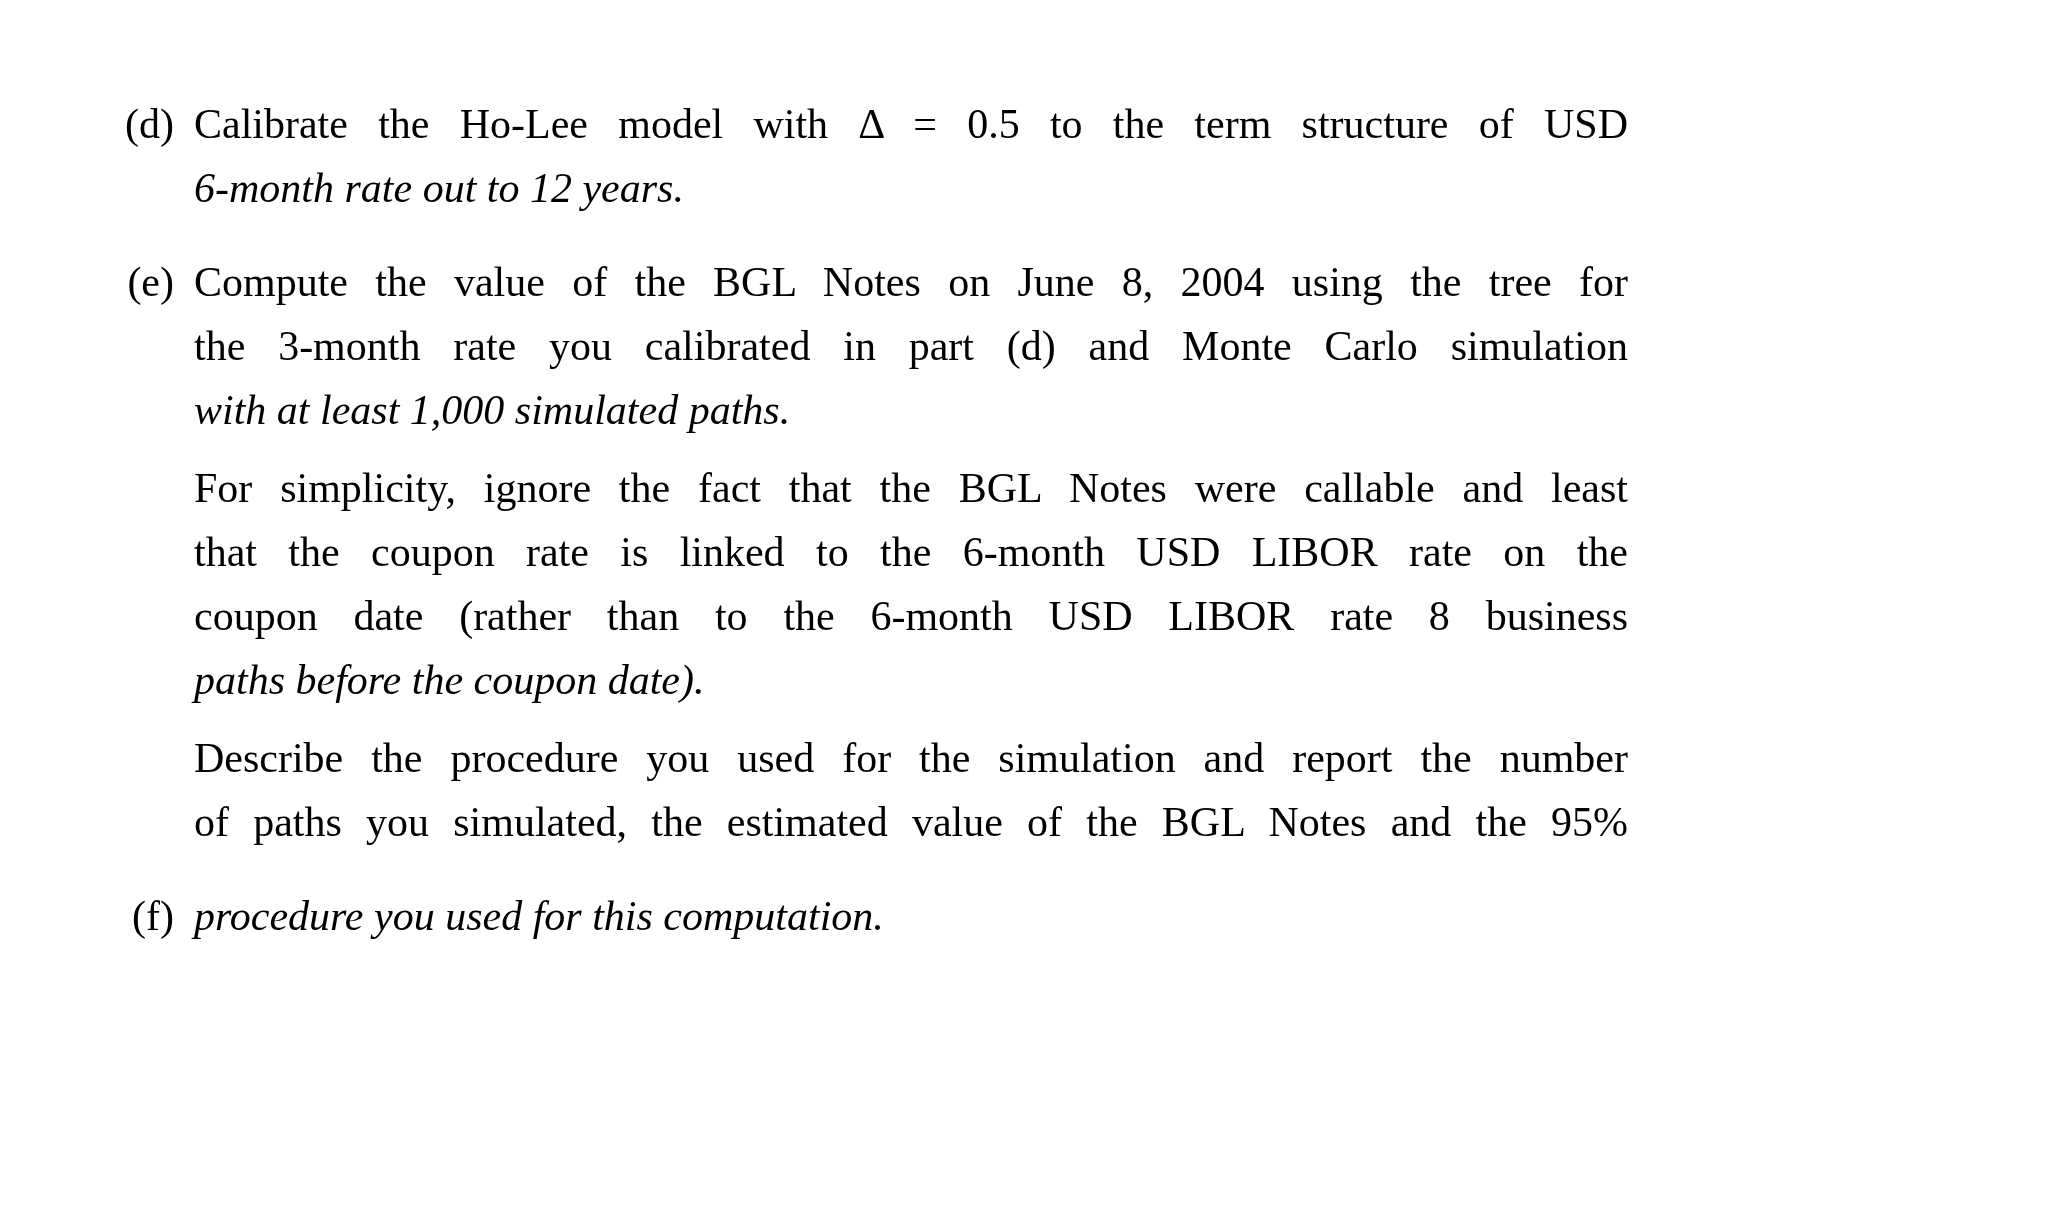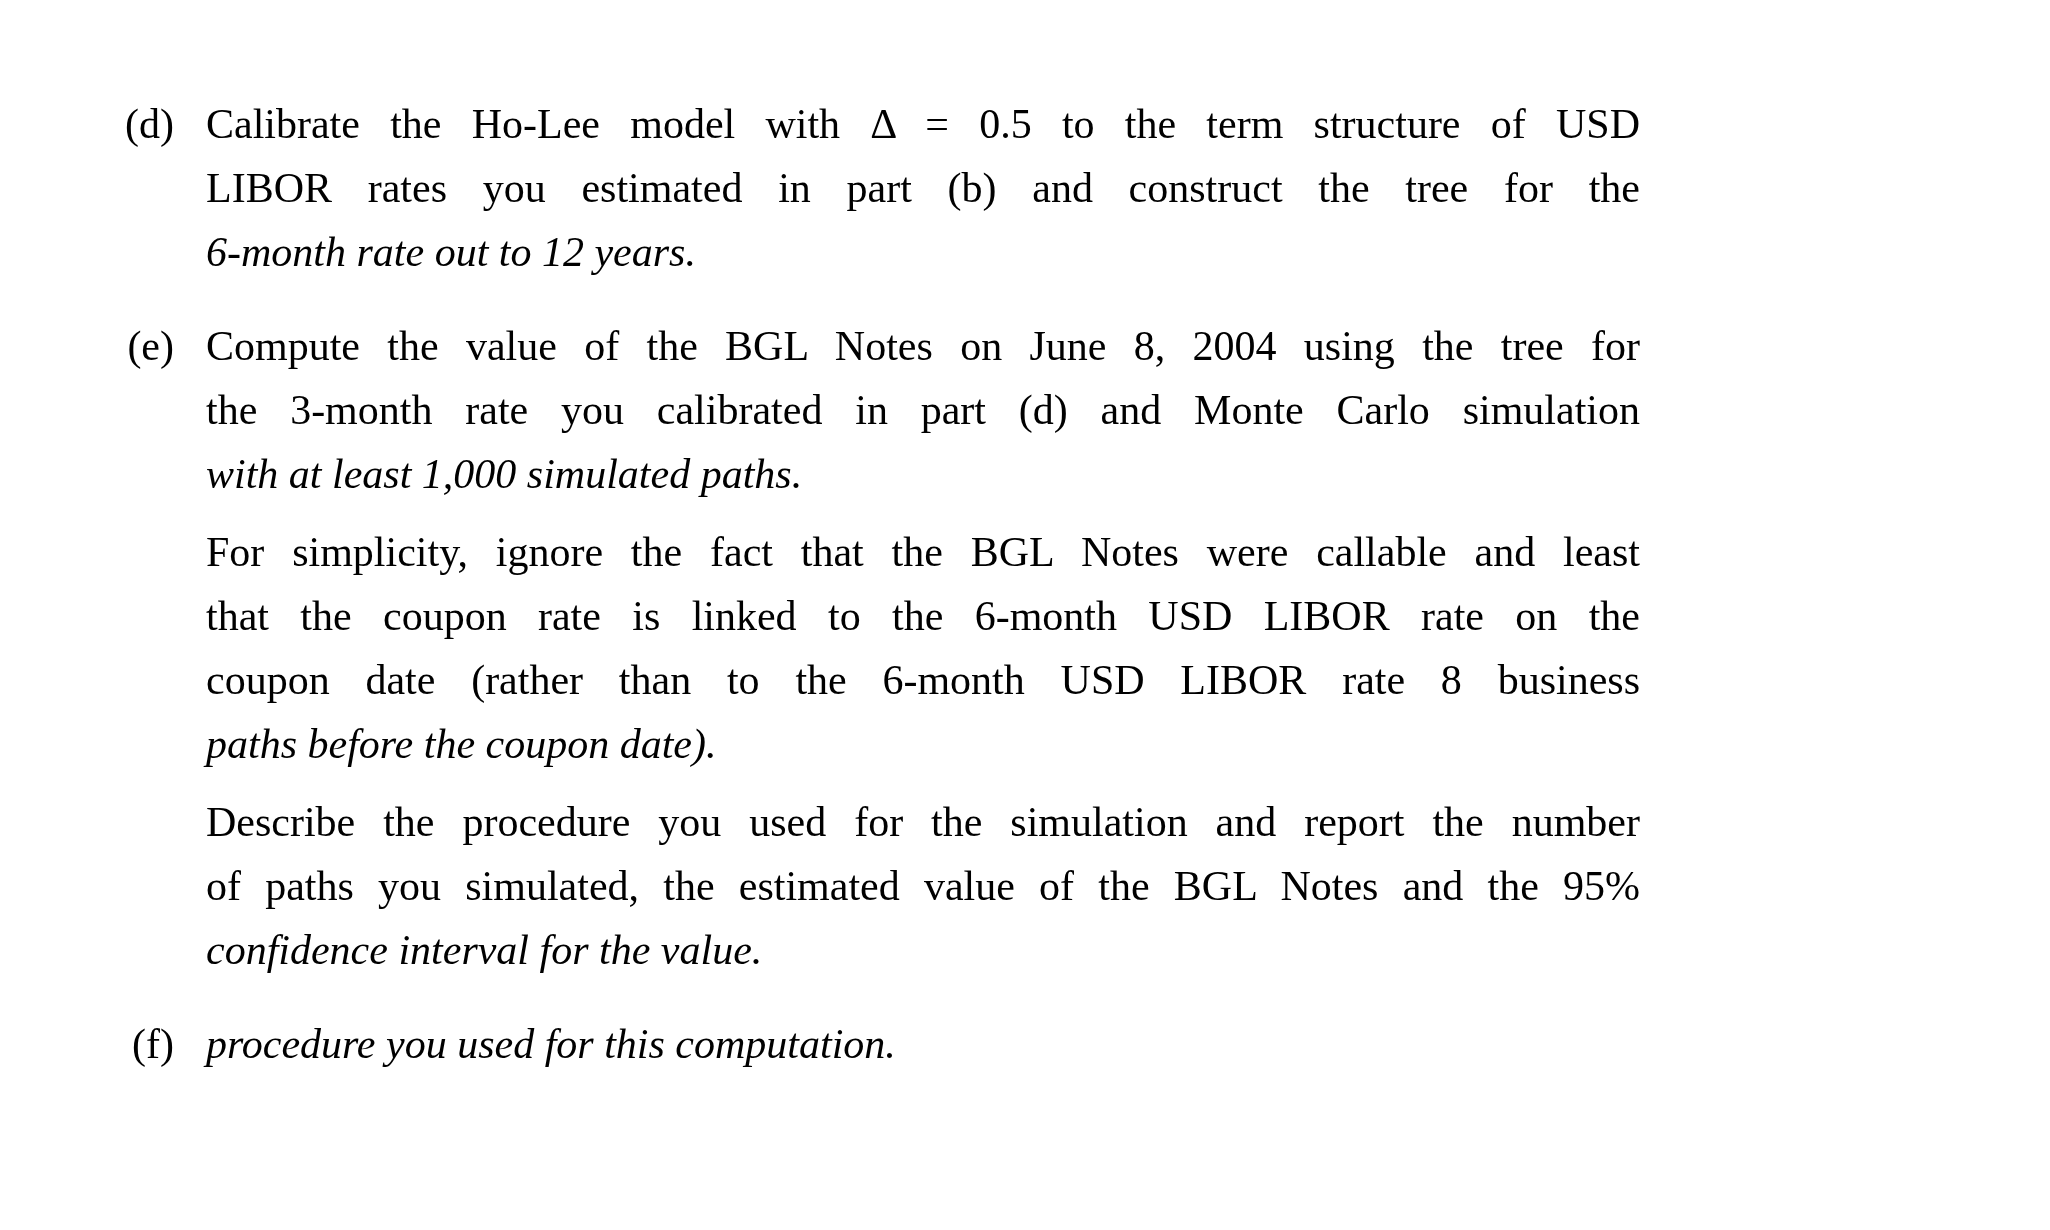--- a/index.html
+++ b/index.html
@@ -29,21 +29,21 @@
   .item-label {
     flex: none;
     width: 56px;
     text-align: right;
     font-size: 42px;
     line-height: 64px;
   }
   .item-body {
     flex: none;
     width: 1434px;
-    margin-left: 32px;
+    margin-left: 20px;
   }
   .para {
     margin: 0 0 14px 0;
   }
   .para:last-child {
     margin-bottom: 0;
   }
   .line {
     font-size: 42px;
     line-height: 64px;
@@ -59,21 +59,20 @@
 </head>
 <body>
 
 <div class="page">
 
   <div class="item">
     <div class="item-label">(d)</div>
     <div class="item-body">
       <div class="para">
         <div class="line">Calibrate the Ho-Lee model with Δ = 0.5 to the term structure of USD</div>
-        <div class="line">LIBOR rates you estimated in part (b) and construct the tree for the</div>
         <div class="line last">6-month rate out to 12 years.</div>
       </div>
     </div>
   </div>
 
   <div class="item">
     <div class="item-label">(e)</div>
     <div class="item-body">
       <div class="para">
         <div class="line">Compute the value of the BGL Notes on June 8, 2004 using the tree for</div>
@@ -82,21 +81,20 @@
       </div>
       <div class="para">
         <div class="line">For simplicity, ignore the fact that the BGL Notes were callable and least</div>
         <div class="line">that the coupon rate is linked to the 6-month USD LIBOR rate on the</div>
         <div class="line">coupon date (rather than to the 6-month USD LIBOR rate 8 business</div>
         <div class="line last">paths before the coupon date).</div>
       </div>
       <div class="para">
         <div class="line">Describe the procedure you used for the simulation and report the number</div>
         <div class="line">of paths you simulated, the estimated value of the BGL Notes and the 95%</div>
-        <div class="line last">confidence interval for the value.</div>
       </div>
     </div>
   </div>
 
   <div class="item">
     <div class="item-label">(f)</div>
     <div class="item-body">
       <div class="para">
         <div class="line last">procedure you used for this computation.</div>
       </div>

